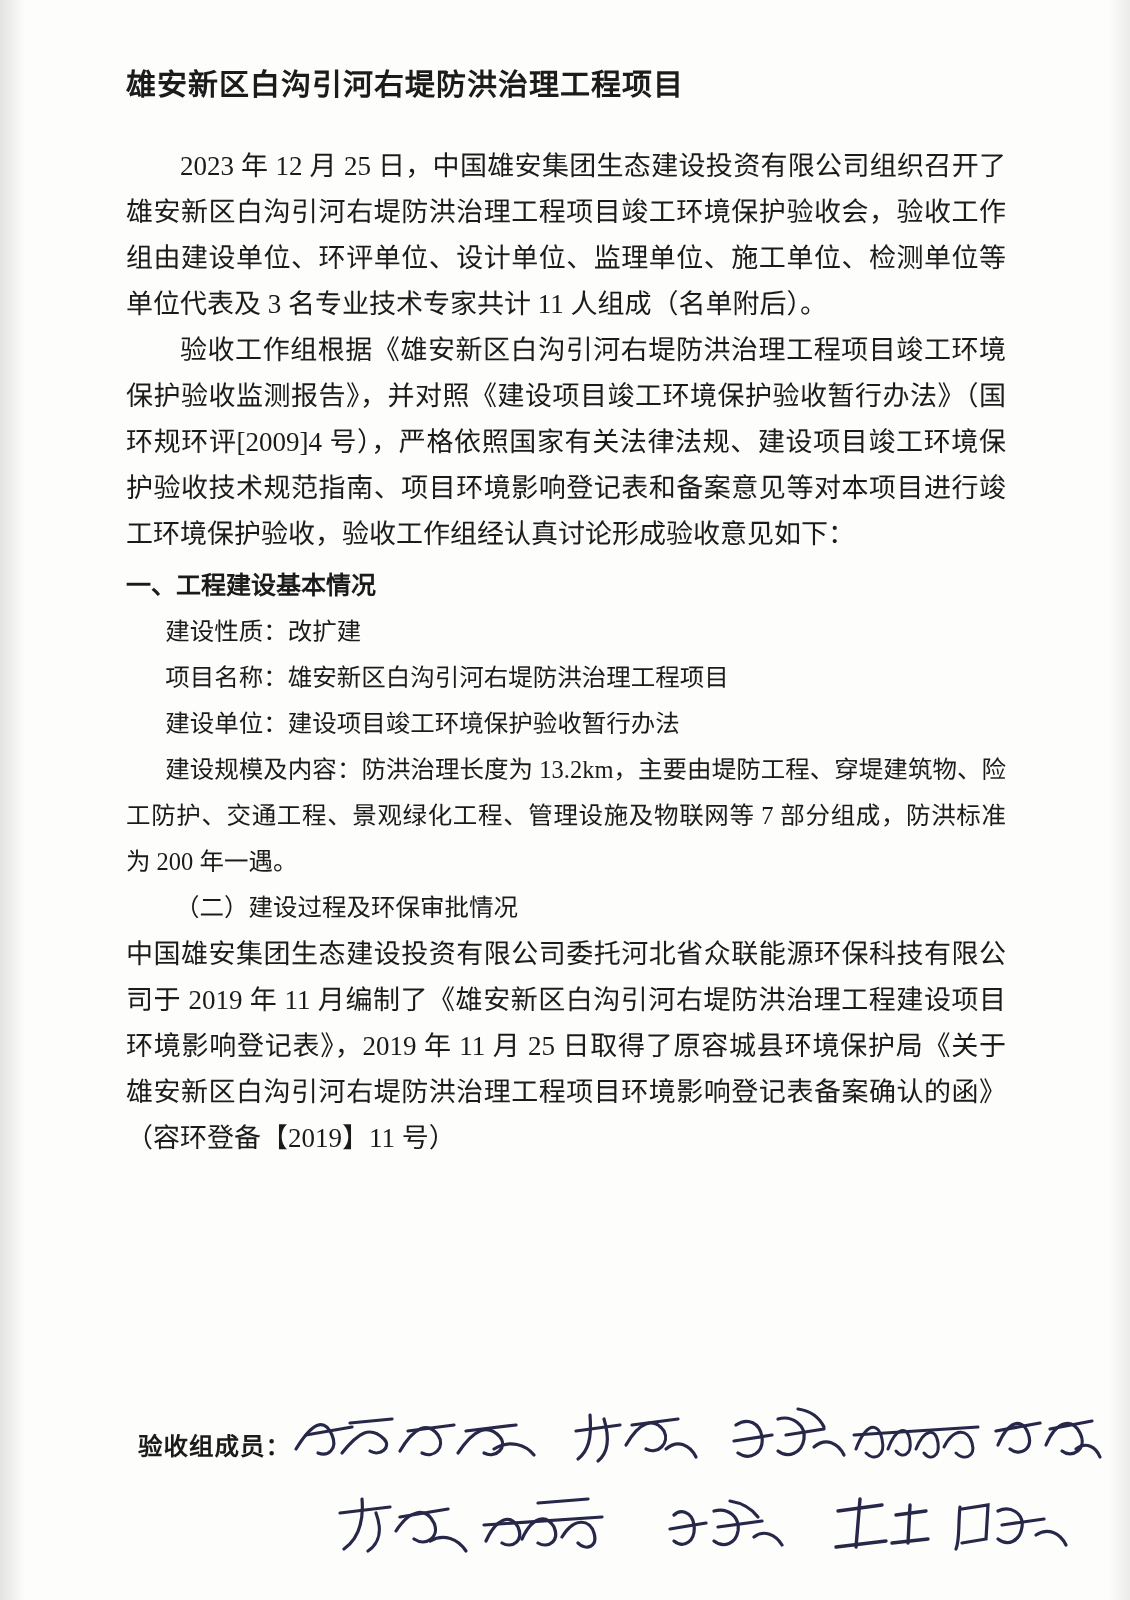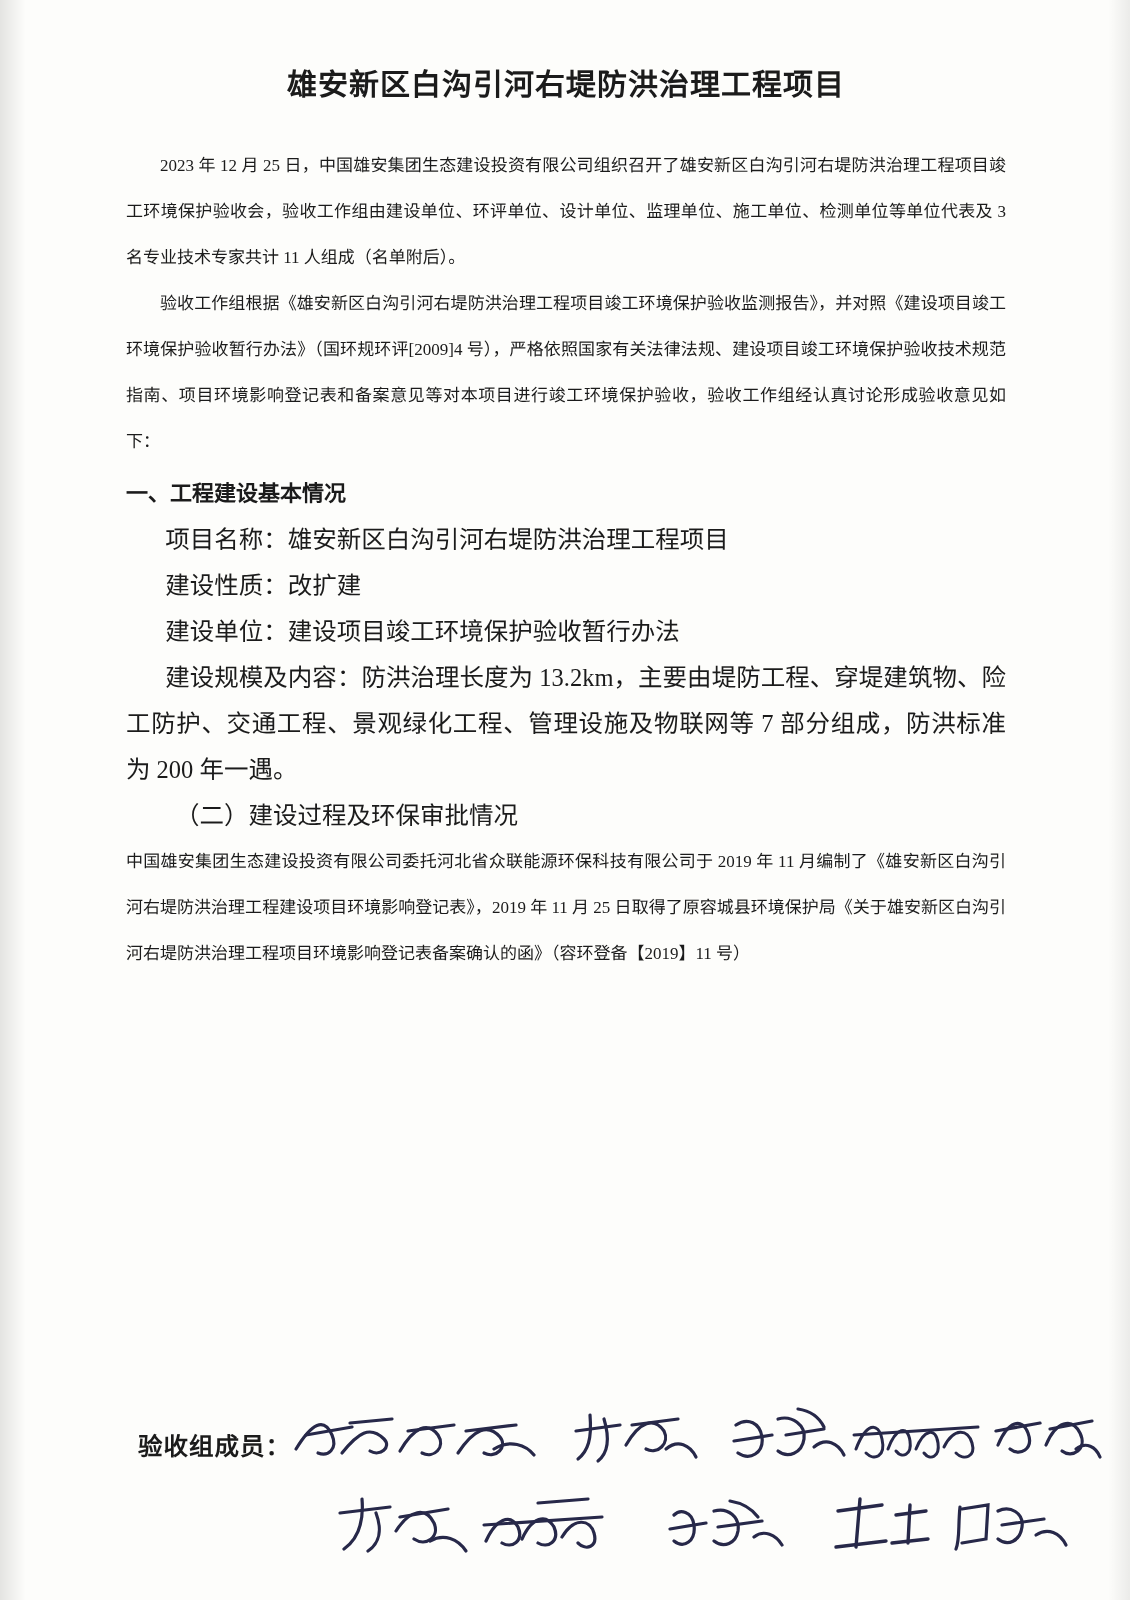--- a/index.html
+++ b/index.html
@@ -37,42 +37,42 @@
   }
 
   .content {
     position: absolute;
     left: 126px;
     top: 0;
     width: 880px;
   }
 
   .doc-title {
-    text-align: center;
+    text-align: left;
     font-weight: bold;
     font-size: 30px;
     letter-spacing: 1px;
     line-height: 1.55;
   }
   .doc-title.line1 { margin-top: 62px; }
   .doc-title.line2 { margin-top: 18px; }
 
   p.para {
-    font-size: 17px;
+    font-size: 27px;
     line-height: 46px;
     margin: 0;
     text-align: justify;
     text-justify: inter-ideograph;
     text-indent: 2em;
   }
   p.para.first { margin-top: 34px; }
   p.noindent { text-indent: 0; }
 
   h2.section {
-    font-size: 22px;
+    font-size: 25px;
     font-weight: bold;
     line-height: 46px;
     margin: 6px 0 0 0;
     text-indent: 0;
   }
   p.sub {
     font-size: 24.5px;
     line-height: 46px;
     margin: 0;
     text-indent: 2em;
@@ -126,22 +126,22 @@
 
     <div class="doc-title line1">雄安新区白沟引河右堤防洪治理工程项目</div>
 
     <p class="para first">2023 年 12 月 25 日，中国雄安集团生态建设投资有限公司组织召开了雄安新区白沟引河右堤防洪治理工程项目竣工环境保护验收会，验收工作组由建设单位、环评单位、设计单位、监理单位、施工单位、检测单位等单位代表及 3 名专业技术专家共计 11 人组成（名单附后）。</p>
 
     <p class="para">验收工作组根据《雄安新区白沟引河右堤防洪治理工程项目竣工环境保护验收监测报告》，并对照《建设项目竣工环境保护验收暂行办法》（国环规环评[2009]4 号），严格依照国家有关法律法规、建设项目竣工环境保护验收技术规范指南、项目环境影响登记表和备案意见等对本项目进行竣工环境保护验收，验收工作组经认真讨论形成验收意见如下：</p>
 
     <h2 class="section">一、工程建设基本情况</h2>
 
 
+    <p class="field">建设性质：改扩建</p>
     <p class="field">项目名称：雄安新区白沟引河右堤防洪治理工程项目</p>
-    <p class="field">建设性质：改扩建</p>
     <p class="field">建设单位：建设项目竣工环境保护验收暂行办法</p>
     <p class="field">建设规模及内容：防洪治理长度为 13.2km，主要由堤防工程、穿堤建筑物、险工防护、交通工程、景观绿化工程、管理设施及物联网等 7 部分组成，防洪标准为 200 年一遇。</p>
 
     <p class="sub">（二）建设过程及环保审批情况</p>
 
     <p class="para noindent">中国雄安集团生态建设投资有限公司委托河北省众联能源环保科技有限公司于 2019 年 11 月编制了《雄安新区白沟引河右堤防洪治理工程建设项目环境影响登记表》，2019 年 11 月 25 日取得了原容城县环境保护局《关于雄安新区白沟引河右堤防洪治理工程项目环境影响登记表备案确认的函》（容环登备【2019】11 号）</p>
 
   </div>
 
   <div class="sig-area">

